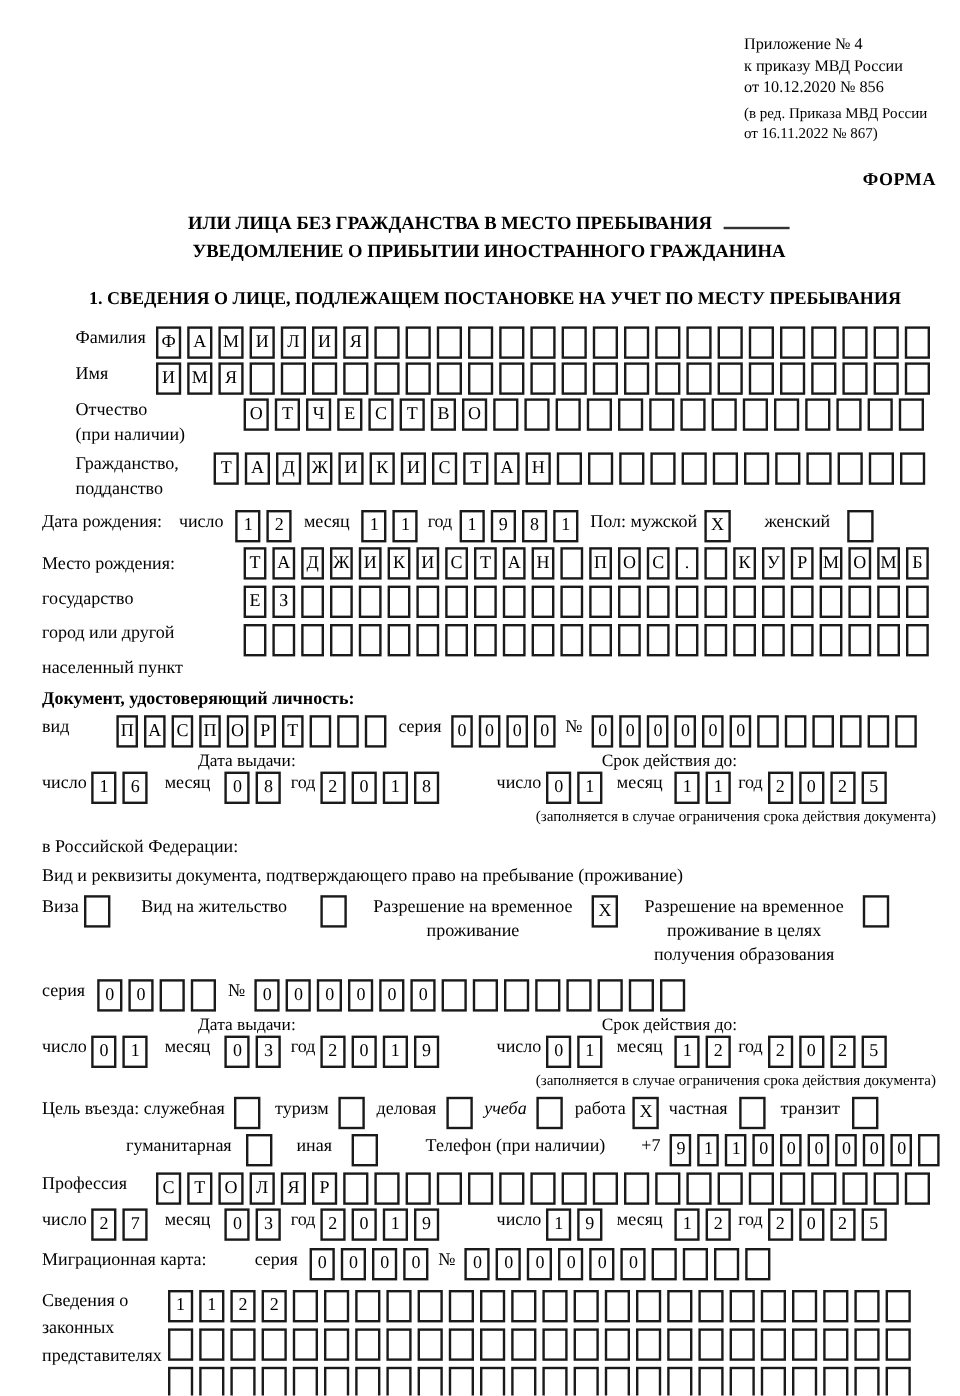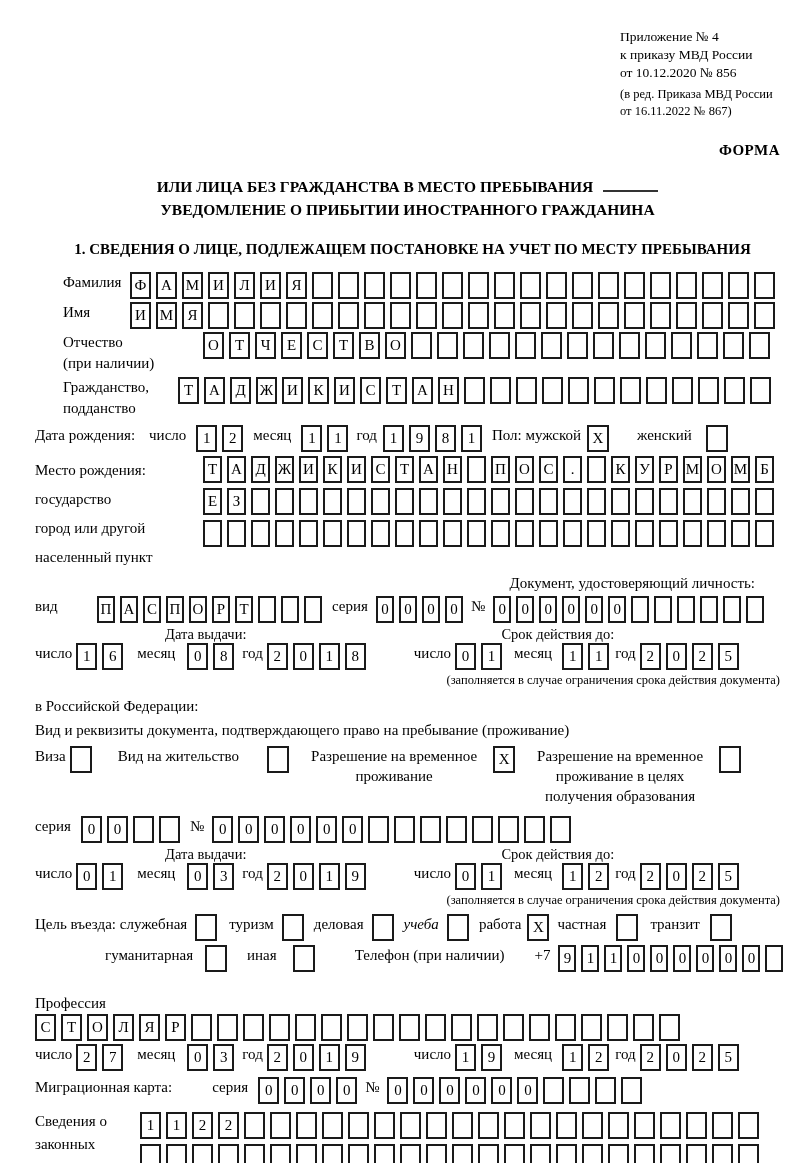--- a/index.html
+++ b/index.html
@@ -282,21 +282,21 @@
           <div class="cell"></div>
           <div class="cell"></div>
           <div class="cell"></div>
           <div class="cell"></div>
           <div class="cell"></div>
           <div class="cell"></div>
         </div>
     </div>
   </div>
 
-  <div style="width:720px;text-align:right;font-weight:normal;margin:2px 0 4px 0;">Документ, удостоверяющий личность:</div>
+  <div style="width:720px;text-align:left;font-weight:bold;margin:2px 0 4px 0;">Документ, удостоверяющий личность:</div>
 
   <div class="row compact">
     <span class="lbl" style="width:62px;">вид</span>
     <div class="cells compact">
         <div class="cell">П</div>
         <div class="cell">А</div>
         <div class="cell">С</div>
         <div class="cell">П</div>
         <div class="cell">О</div>
         <div class="cell">Р</div>
@@ -493,21 +493,21 @@
         <div class="cell">0</div>
         <div class="cell">0</div>
         <div class="cell">0</div>
         <div class="cell">0</div>
         <div class="cell">0</div>
         <div class="cell">0</div>
         <div class="cell"></div>
       </div>
   </div>
 
-  <div class="row" style="margin-top:21px;flex-direction:column;">
+  <div class="row" style="margin-top:5px;">
     <span class="lbl" style="width:95px;">Профессия</span>
     <div class="cells">
         <div class="cell">С</div>
         <div class="cell">Т</div>
         <div class="cell">О</div>
         <div class="cell">Л</div>
         <div class="cell">Я</div>
         <div class="cell">Р</div>
         <div class="cell"></div>
         <div class="cell"></div>

